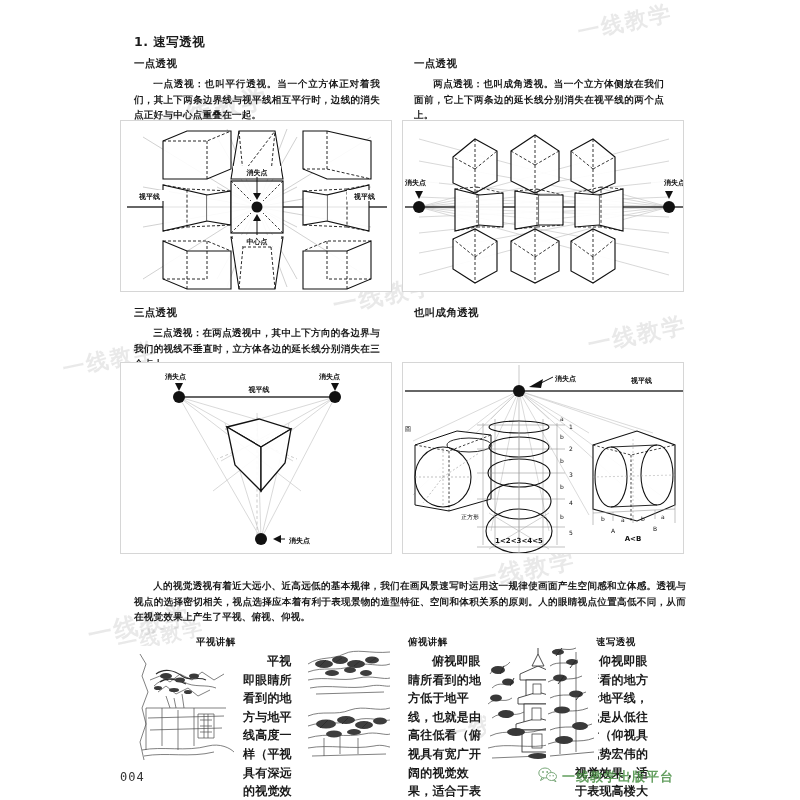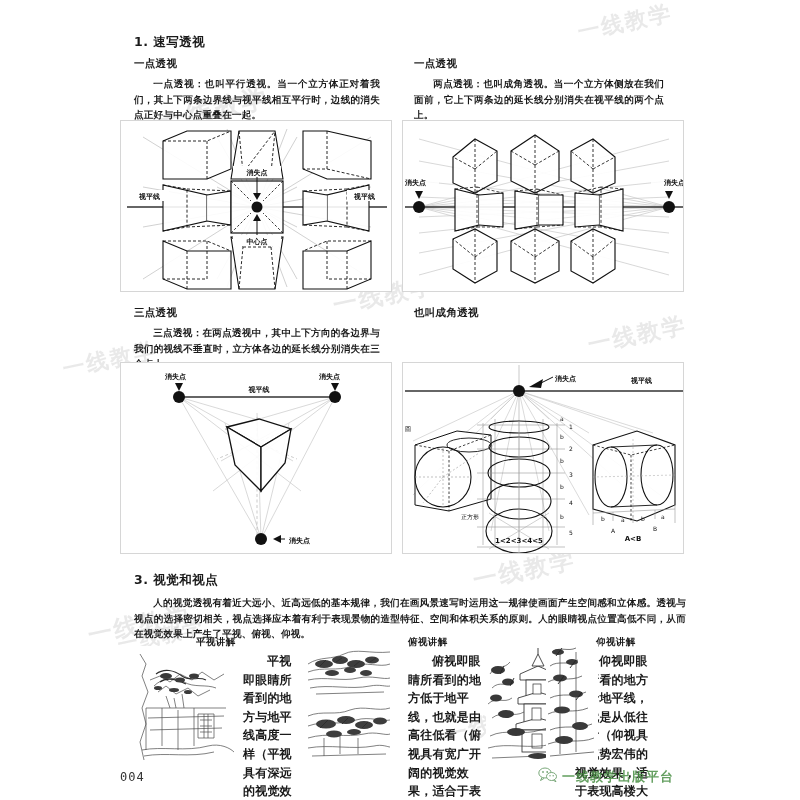--- a/index.html
+++ b/index.html
@@ -488,21 +488,20 @@
 
       <circle cx="116" cy="28" r="6" fill="#111"></circle>
       <path d="M140,16 L126,24 L138,25 Z" fill="#111"></path>
       <line x1="138" y1="20" x2="150" y2="14" stroke="#111" stroke-width="1"></line>
       <text class="figlabel" x="152" y="18">消失点</text>
       <text class="figlabel" x="228" y="20">视平线</text>
     </svg>
   </div>
 
   <div style="position:absolute; left:134px; top:572px; width:552px;">
-    <div class="h2">3. 视觉和视点</div>
     <div class="body-cn indent" style="margin-top:6px;">人的视觉透视有着近大远小、近高远低的基本规律，我们在画风景速写时运用这一规律使画面产生空间感和立体感。透视与视点的选择密切相关，视点选择应本着有利于表现景物的造型特征、空间和体积关系的原则。人的眼睛视点位置高低不同，从而在视觉效果上产生了平视、俯视、仰视。</div>
   </div>
 
   <div class="sketch" style="left:136px; top:646px; width:100px; height:118px;">
     <svg width="100" height="118" viewBox="0 0 100 118">
       <rect width="100" height="118" fill="#fff"></rect>
       <g stroke="#4a4a4a" stroke-width=".7" fill="none">
         <path d="M4,8 L10,18 L6,30 L12,46 L6,62 L10,78 L4,96 L8,114"></path>
         <path d="M14,34 L24,30 L34,36 L44,28 L56,34 L66,26 L78,34 L88,28"></path>
         <path d="M18,40 C26,32 38,30 48,36 C58,42 70,38 80,42"></path>
@@ -636,21 +635,21 @@
           <ellipse cx="74" cy="88" rx="9" ry="4"></ellipse>
         <ellipse cx="52" cy="112" rx="10" ry="3"></ellipse>
       </g>
       <g stroke="#222" stroke-width=".9" fill="none">
         <path d="M14,30 L18,22 M24,42 L28,34 M92,28 L96,20 M84,62 L90,54"></path>
       </g>
     </svg>
   </div>
 
   <div style="position:absolute; left:596px; top:636px; width:70px;">
-    <div class="cap-title">仰视讲解</div>
+    <div class="cap-title">速写透视</div>
   </div>
   <div style="position:absolute; left:575px; top:652px; width:80px;">
     <div class="cap-body indent">仰视即眼睛所看的地方高于地平线，也就是从低往高看（仰视具有气势宏伟的视觉效果，适于表现高楼大厦、古建筑及高山密林）。</div>
   </div>
 
   <div class="sketch" style="left:546px; top:644px; width:52px; height:120px;">
     <svg width="52" height="120" viewBox="0 0 52 120">
       <rect width="52" height="120" fill="#fff"></rect>
       <g stroke="#3d3d3d" stroke-width=".7" fill="none">
         <path d="M6,8 C14,2 22,8 30,4 M4,22 C12,16 22,22 32,16"></path>

